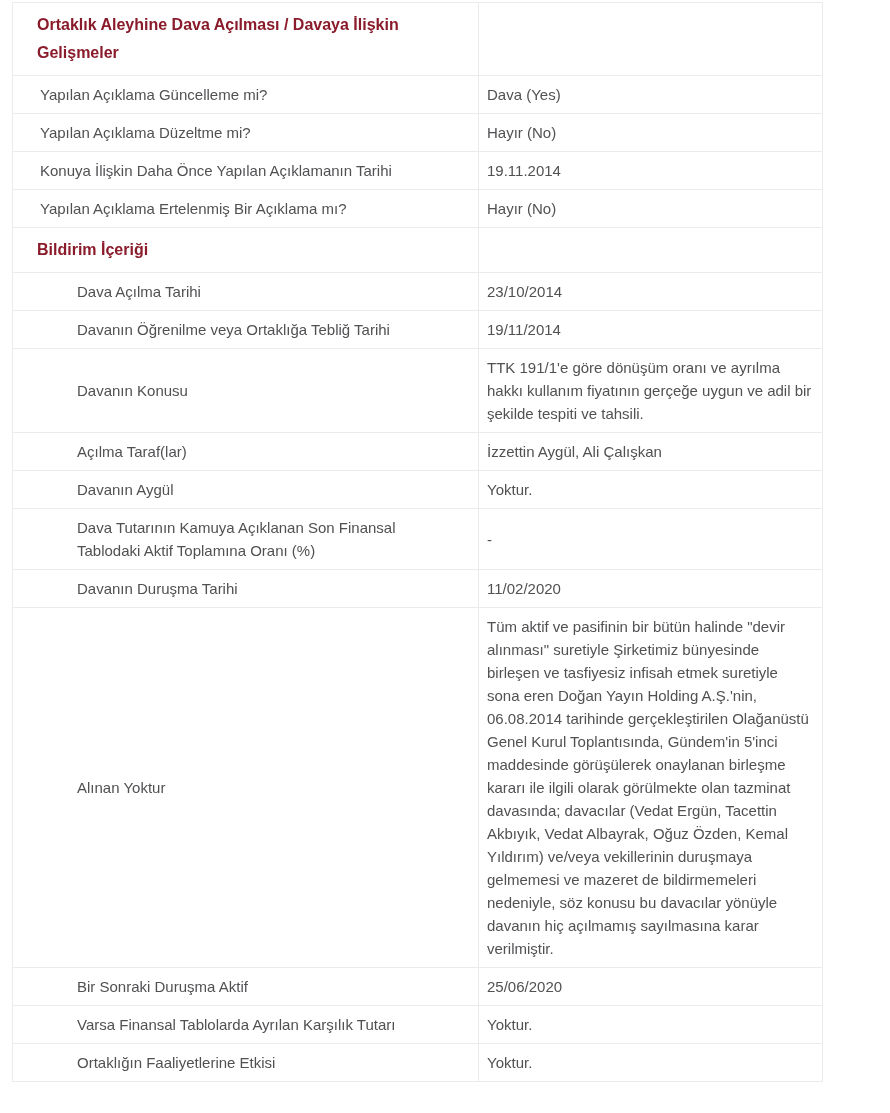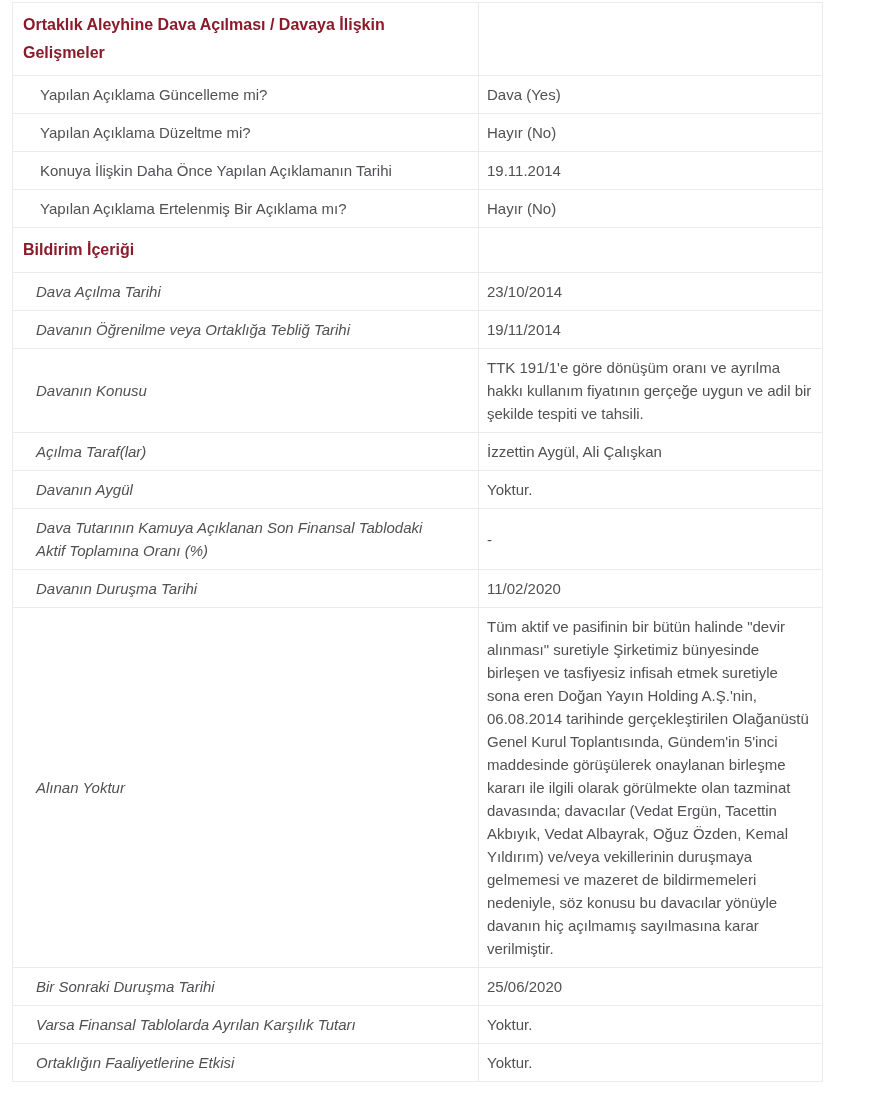--- a/index.html
+++ b/index.html
@@ -38,29 +38,28 @@
     word-wrap:break-word;
   }
   td.value{
     border-left:1px solid var(--border-color);
     padding:7px 10px 7px 8px;
   }
   td.label{
     padding:7px 30px 7px 27px;
   }
   td.label.indent2{
-    padding-left:23px;
-    font-style:italic;
+    padding-left:64px;
   }
   td.section{
     color:var(--section-color);
     font-weight:bold;
     font-size:16px;
     line-height:28px;
-    padding:8px 20px 8px 10px;
+    padding:8px 20px 8px 24px;
   }
 </style>
 </head>
 <body>
 
 <div class="page">
   <table class="disclosure">
     <colgroup>
         <col class="c-label">
         <col class="c-value">
@@ -116,21 +115,21 @@
       </tr>
       <tr>
         <td class="label indent2">Davanın Duruşma Tarihi</td>
         <td class="value">11/02/2020</td>
       </tr>
       <tr>
         <td class="label indent2">Alınan Yoktur</td>
         <td class="value">Tüm aktif ve pasifinin bir bütün halinde "devir alınması" suretiyle Şirketimiz bünyesinde birleşen ve tasfiyesiz infisah etmek suretiyle sona eren Doğan Yayın Holding A.Ş.'nin, 06.08.2014 tarihinde gerçekleştirilen Olağanüstü Genel Kurul Toplantısında, Gündem'in 5'inci maddesinde görüşülerek onaylanan birleşme kararı ile ilgili olarak görülmekte olan tazminat davasında; davacılar (Vedat Ergün, Tacettin Akbıyık, Vedat Albayrak, Oğuz Özden, Kemal Yıldırım) ve/veya vekillerinin duruşmaya gelmemesi ve mazeret de bildirmemeleri nedeniyle, söz konusu bu davacılar yönüyle davanın hiç açılmamış sayılmasına karar verilmiştir.</td>
       </tr>
       <tr>
-        <td class="label indent2">Bir Sonraki Duruşma Tarihi</td>
+        <td class="label indent2">Bir Sonraki Duruşma Aktif</td>
         <td class="value">25/06/2020</td>
       </tr>
       <tr>
         <td class="label indent2">Varsa Finansal Tablolarda Ayrılan Karşılık Tutarı</td>
         <td class="value">Yoktur.</td>
       </tr>
       <tr>
         <td class="label indent2">Ortaklığın Faaliyetlerine Etkisi</td>
         <td class="value">Yoktur.</td>
       </tr>

